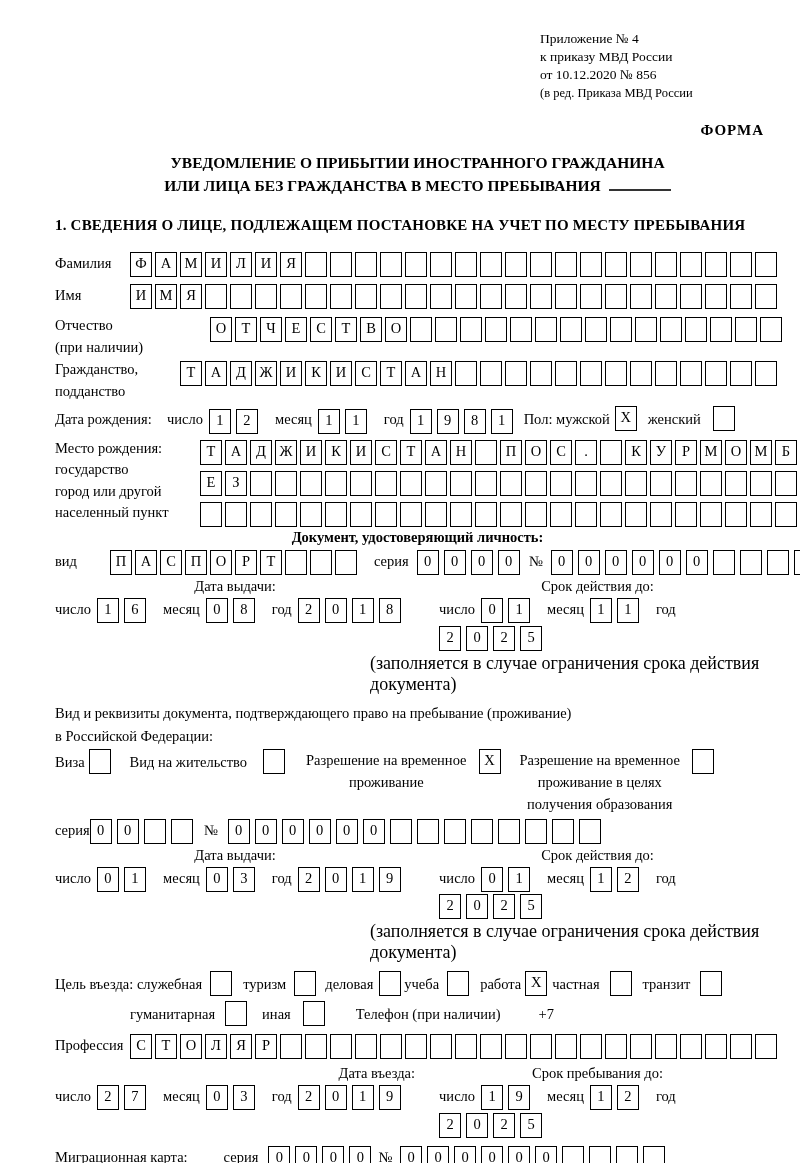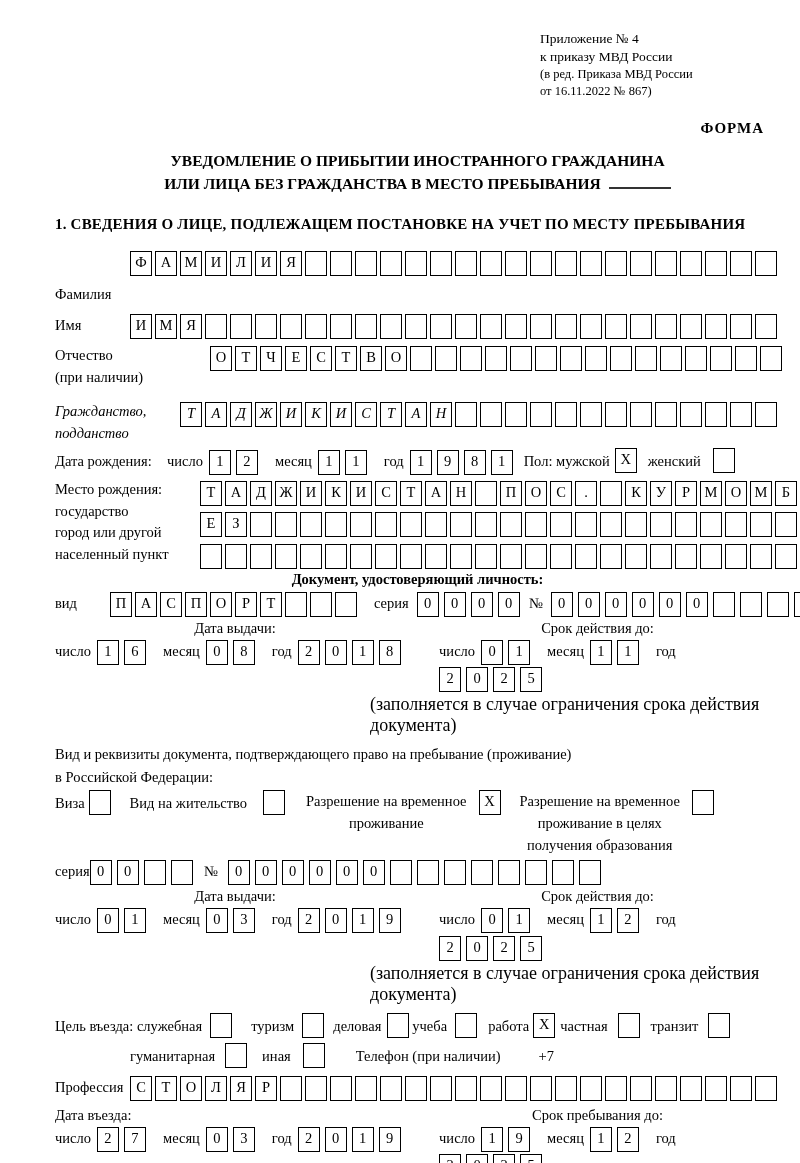--- a/index.html
+++ b/index.html
@@ -26,52 +26,52 @@
   .cb-lbl{text-align:center;line-height:21px;font-size:14.5px;}
 </style>
 </head>
 <body>
 
 <div class="page">
 
   <div class="hdr">
     <div>Приложение № 4</div>
     <div>к приказу МВД России</div>
+    <div>от 10.12.2020 № 856</div>
     <div class="hdr-small">(в ред. Приказа МВД России</div>
-    <div class="hdr-small">от 16.11.2022 № 867)</div>
   </div>
 
   <div class="forma">ФОРМА</div>
 
   <div class="title">
     <span class="ml">УВЕДОМЛЕНИЕ О ПРИБЫТИИ ИНОСТРАННОГО ГРАЖДАНИНА</span>
     <span>ИЛИ ЛИЦА БЕЗ ГРАЖДАНСТВА В МЕСТО ПРЕБЫВАНИЯ</span><span class="uline"></span>
   </div>
 
   <div class="sec">1. СВЕДЕНИЯ О ЛИЦЕ, ПОДЛЕЖАЩЕМ ПОСТАНОВКЕ НА УЧЕТ ПО МЕСТУ ПРЕБЫВАНИЯ</div>
 
   <div class="row" style="margin-top:16px;">
-    <span class="lbl" style="width:75px;margin-top:32px;">Фамилия</span>
+    <span class="lbl" style="width:75px;">Фамилия</span>
     <span class="cells"><span class="cell">Ф</span><span class="cell">А</span><span class="cell">М</span><span class="cell">И</span><span class="cell">Л</span><span class="cell">И</span><span class="cell">Я</span><span class="cell">&nbsp;</span><span class="cell">&nbsp;</span><span class="cell">&nbsp;</span><span class="cell">&nbsp;</span><span class="cell">&nbsp;</span><span class="cell">&nbsp;</span><span class="cell">&nbsp;</span><span class="cell">&nbsp;</span><span class="cell">&nbsp;</span><span class="cell">&nbsp;</span><span class="cell">&nbsp;</span><span class="cell">&nbsp;</span><span class="cell">&nbsp;</span><span class="cell">&nbsp;</span><span class="cell">&nbsp;</span><span class="cell">&nbsp;</span><span class="cell">&nbsp;</span><span class="cell">&nbsp;</span><span class="cell">&nbsp;</span></span>
   </div>
 
   <div class="row">
     <span class="lbl" style="width:75px;">Имя</span>
     <span class="cells"><span class="cell">И</span><span class="cell">М</span><span class="cell">Я</span><span class="cell">&nbsp;</span><span class="cell">&nbsp;</span><span class="cell">&nbsp;</span><span class="cell">&nbsp;</span><span class="cell">&nbsp;</span><span class="cell">&nbsp;</span><span class="cell">&nbsp;</span><span class="cell">&nbsp;</span><span class="cell">&nbsp;</span><span class="cell">&nbsp;</span><span class="cell">&nbsp;</span><span class="cell">&nbsp;</span><span class="cell">&nbsp;</span><span class="cell">&nbsp;</span><span class="cell">&nbsp;</span><span class="cell">&nbsp;</span><span class="cell">&nbsp;</span><span class="cell">&nbsp;</span><span class="cell">&nbsp;</span><span class="cell">&nbsp;</span><span class="cell">&nbsp;</span><span class="cell">&nbsp;</span><span class="cell">&nbsp;</span></span>
   </div>
 
   <div class="row">
     <span class="lbl stack" style="width:155px;">
       <span class="ml">Отчество</span>
       <span class="ml">(при наличии)</span>
     </span>
     <span class="cells"><span class="cell">О</span><span class="cell">Т</span><span class="cell">Ч</span><span class="cell">Е</span><span class="cell">С</span><span class="cell">Т</span><span class="cell">В</span><span class="cell">О</span><span class="cell">&nbsp;</span><span class="cell">&nbsp;</span><span class="cell">&nbsp;</span><span class="cell">&nbsp;</span><span class="cell">&nbsp;</span><span class="cell">&nbsp;</span><span class="cell">&nbsp;</span><span class="cell">&nbsp;</span><span class="cell">&nbsp;</span><span class="cell">&nbsp;</span><span class="cell">&nbsp;</span><span class="cell">&nbsp;</span><span class="cell">&nbsp;</span><span class="cell">&nbsp;</span><span class="cell">&nbsp;</span></span>
   </div>
 
-  <div class="row" style="margin-top:12px;font-style:italic;">
+  <div class="row" style="margin-top:0;">
     <span class="lbl stack" style="width:125px;">
       <span class="ml">Гражданство,</span>
       <span class="ml">подданство</span>
     </span>
     <span class="cells"><span class="cell">Т</span><span class="cell">А</span><span class="cell">Д</span><span class="cell">Ж</span><span class="cell">И</span><span class="cell">К</span><span class="cell">И</span><span class="cell">С</span><span class="cell">Т</span><span class="cell">А</span><span class="cell">Н</span><span class="cell">&nbsp;</span><span class="cell">&nbsp;</span><span class="cell">&nbsp;</span><span class="cell">&nbsp;</span><span class="cell">&nbsp;</span><span class="cell">&nbsp;</span><span class="cell">&nbsp;</span><span class="cell">&nbsp;</span><span class="cell">&nbsp;</span><span class="cell">&nbsp;</span><span class="cell">&nbsp;</span><span class="cell">&nbsp;</span><span class="cell">&nbsp;</span></span>
   </div>
 
   <div class="row" style="margin-top:4px;">
     <span class="lbl" style="width:112px;">Дата рождения:</span>
     <span class="dc"><span class="dg-l">число</span><span class="cells"><span class="cell">1</span><span class="cell">2</span></span><span class="dg-l">месяц</span><span class="cells"><span class="cell">1</span><span class="cell">1</span></span><span class="dg-l">год</span><span class="cells"><span class="cell">1</span><span class="cell">9</span><span class="cell">8</span><span class="cell">1</span></span></span>
@@ -154,21 +154,21 @@
   <div class="row" style="margin-top:1px;">
     <span style="width:395px;" class="dc"><span class="dg-l">число</span><span class="cells"><span class="cell">0</span><span class="cell">1</span></span><span class="dg-l">месяц</span><span class="cells"><span class="cell">0</span><span class="cell">3</span></span><span class="dg-l">год</span><span class="cells"><span class="cell">2</span><span class="cell">0</span><span class="cell">1</span><span class="cell">9</span></span></span>
     <span class="dc"><span class="dg-l">число</span><span class="cells"><span class="cell">0</span><span class="cell">1</span></span><span class="dg-l">месяц</span><span class="cells"><span class="cell">1</span><span class="cell">2</span></span><span class="dg-l">год</span><span class="cells"><span class="cell">2</span><span class="cell">0</span><span class="cell">2</span><span class="cell">5</span></span></span>
   </div>
 
   <div class="note" style="margin:2px 0 0 315px;">(заполняется в случае ограничения срока действия документа)</div>
 
   <div class="row" style="margin-top:8px;">
     <span>Цель въезда: служебная</span>
     <span class="cells cb-lbl" style="margin-left:8px;"><span class="cell">&nbsp;</span></span>
-    <span style="margin-left:16px;">туризм</span>
+    <span style="margin-left:8px;">туризм</span>
     <span class="cells cb-lbl" style="margin-left:8px;"><span class="cell">&nbsp;</span></span>
     <span style="margin-left:6px;">деловая</span>
     <span class="cells cb-lbl" style="margin-left:6px;"><span class="cell">&nbsp;</span></span>
     <span style="margin-left:0;">учеба</span>
     <span class="cells cb-lbl" style="margin-left:8px;"><span class="cell">&nbsp;</span></span>
     <span style="margin-left:8px;">работа</span>
     <span class="cells cb-lbl" style="margin-left:4px;"><span class="cell">X</span></span>
     <span style="margin-left:2px;">частная</span>
     <span class="cells cb-lbl" style="margin-left:10px;"><span class="cell">&nbsp;</span></span>
     <span style="margin-left:8px;">транзит</span>
@@ -183,21 +183,21 @@
     <span style="margin-left:28px;">Телефон (при наличии)</span>
     <span style="margin-left:38px;">+7</span>
   </div>
 
   <div class="row" style="margin-top:5px;">
     <span class="lbl" style="width:75px;">Профессия</span>
     <span class="cells"><span class="cell">С</span><span class="cell">Т</span><span class="cell">О</span><span class="cell">Л</span><span class="cell">Я</span><span class="cell">Р</span><span class="cell">&nbsp;</span><span class="cell">&nbsp;</span><span class="cell">&nbsp;</span><span class="cell">&nbsp;</span><span class="cell">&nbsp;</span><span class="cell">&nbsp;</span><span class="cell">&nbsp;</span><span class="cell">&nbsp;</span><span class="cell">&nbsp;</span><span class="cell">&nbsp;</span><span class="cell">&nbsp;</span><span class="cell">&nbsp;</span><span class="cell">&nbsp;</span><span class="cell">&nbsp;</span><span class="cell">&nbsp;</span><span class="cell">&nbsp;</span><span class="cell">&nbsp;</span><span class="cell">&nbsp;</span><span class="cell">&nbsp;</span><span class="cell">&nbsp;</span></span>
   </div>
 
   <div class="hdg-row" style="margin-top:6px;">
-    <span style="width:360px;text-align:left;">Дата въезда:</span>
+    <span style="width:360px;text-align:right;">Дата въезда:</span>
     <span style="flex:1;text-align:center;">Срок пребывания до:</span>
   </div>
 
   <div class="row" style="margin-top:1px;">
     <span style="width:395px;" class="dc"><span class="dg-l">число</span><span class="cells"><span class="cell">2</span><span class="cell">7</span></span><span class="dg-l">месяц</span><span class="cells"><span class="cell">0</span><span class="cell">3</span></span><span class="dg-l">год</span><span class="cells"><span class="cell">2</span><span class="cell">0</span><span class="cell">1</span><span class="cell">9</span></span></span>
     <span class="dc"><span class="dg-l">число</span><span class="cells"><span class="cell">1</span><span class="cell">9</span></span><span class="dg-l">месяц</span><span class="cells"><span class="cell">1</span><span class="cell">2</span></span><span class="dg-l">год</span><span class="cells"><span class="cell">2</span><span class="cell">0</span><span class="cell">2</span><span class="cell">5</span></span></span>
   </div>
 
   <div class="row" style="margin-top:6px;">
     <span>Миграционная карта:</span>

